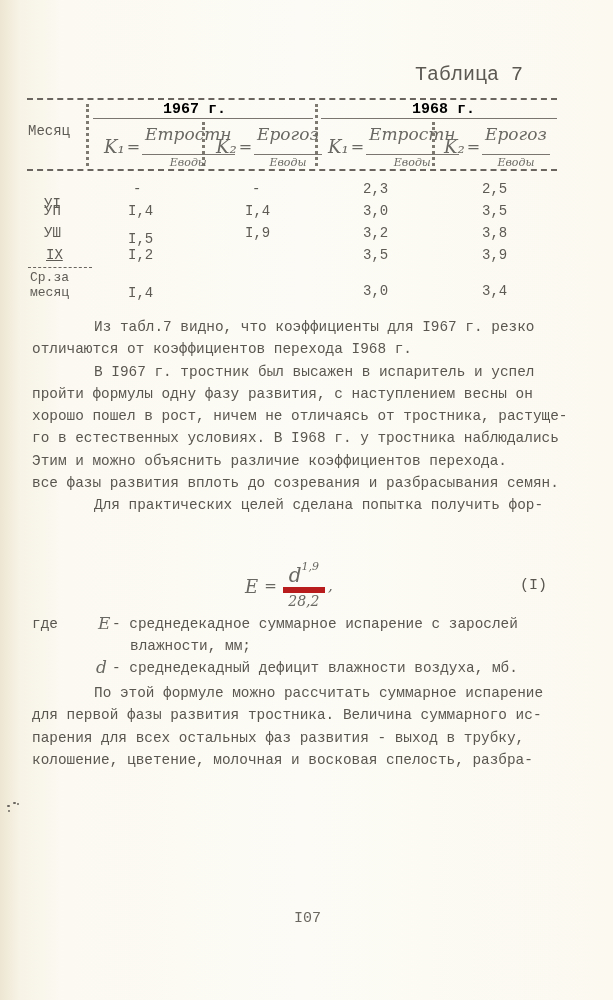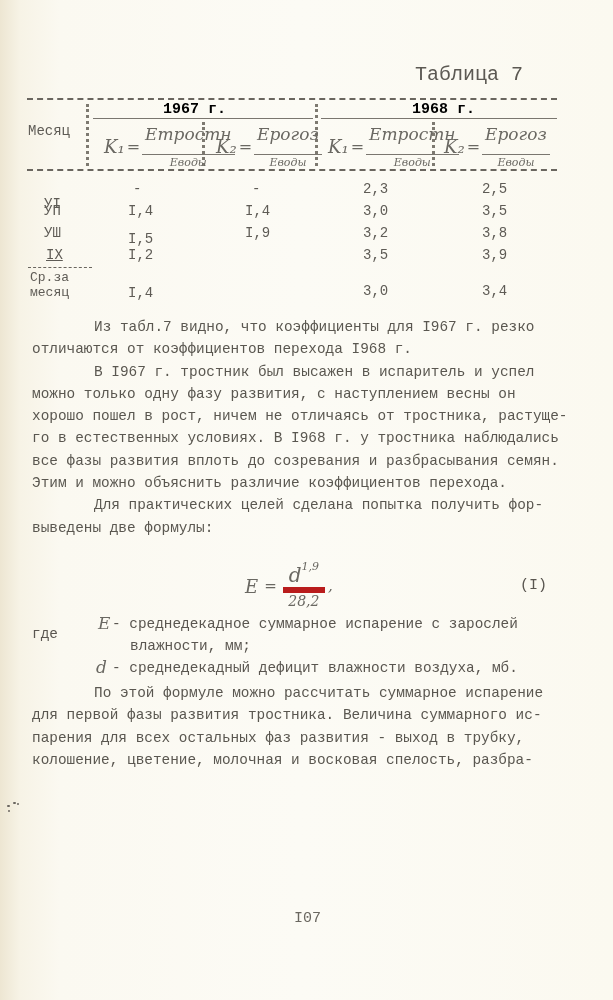--- a/index.html
+++ b/index.html
@@ -127,41 +127,40 @@
     <div class="cell" style="left:245px; top:285px;"></div>
     <div class="cell" style="left:363px; top:283px;">3,0</div>
     <div class="cell" style="left:482px; top:283px;">3,4</div>
   </div>
 </div>
 
 <div class="para" style="top:316px;">
   <span class="line indent">Из табл.7 видно, что коэффициенты для I967 г. резко</span>
   <span class="line">отличаются от коэффициентов перехода I968 г.</span>
   <span class="line indent">В I967 г. тростник был высажен в испаритель и успел</span>
-  <span class="line">можно только одну фазу развития, с наступлением весны он</span>
+  <span class="line">пройти формулы одну фазу развития, с наступлением весны он</span>
   <span class="line">хорошо пошел в рост, ничем не отличаясь от тростника, растуще-</span>
   <span class="line">го в естественных условиях. В I968 г. у тростника наблюдались</span>
+  <span class="line">Этим и можно объяснить различие коэффициентов перехода.</span>
   <span class="line">все фазы развития вплоть до созревания и разбрасывания семян.</span>
-  <span class="line">Этим и можно объяснить различие коэффициентов перехода.</span>
   <span class="line indent">Для практических целей сделана попытка получить фор-</span>
-  <span class="line">выведены две формулы:</span>
 </div>
 
 <div class="formula hand">
   <span class="lhs">E</span>
   <span class="eq">=</span>
   <span class="fr">
     <span class="n"><span>d</span><sup>1,9</sup></span>
     <span class="d">28,2</span>
   </span>
   <span class="comma">,</span>
 </div>
 <div class="eqnum mono">(I)</div>
 
-<div class="abs mono" style="left:32px; top:616px; font-size:14.4px;margin-top:10px;">где</div>
+<div class="abs mono" style="left:32px; top:616px; font-size:14.4px;">где</div>
 <div class="abs hand" style="left:98px; top:613px; font-size:17px;">E</div>
 <div class="abs mono" style="left:112px; top:616px; font-size:14.4px;">- среднедекадное суммарное испарение с зарослей</div>
 <div class="abs mono" style="left:130px; top:638px; font-size:14.4px;">влажности, мм;</div>
 <div class="abs hand" style="left:96px; top:657px; font-size:17px;">d</div>
 <div class="abs mono" style="left:112px; top:660px; font-size:14.4px;">- среднедекадный дефицит влажности воздуха, мб.</div>
 
 <div class="para" style="top:682px;">
   <span class="line indent">По этой формуле можно рассчитать суммарное испарение</span>
   <span class="line">для первой фазы развития тростника. Величина суммарного ис-</span>
   <span class="line">парения для всех остальных фаз развития - выход в трубку,</span>

